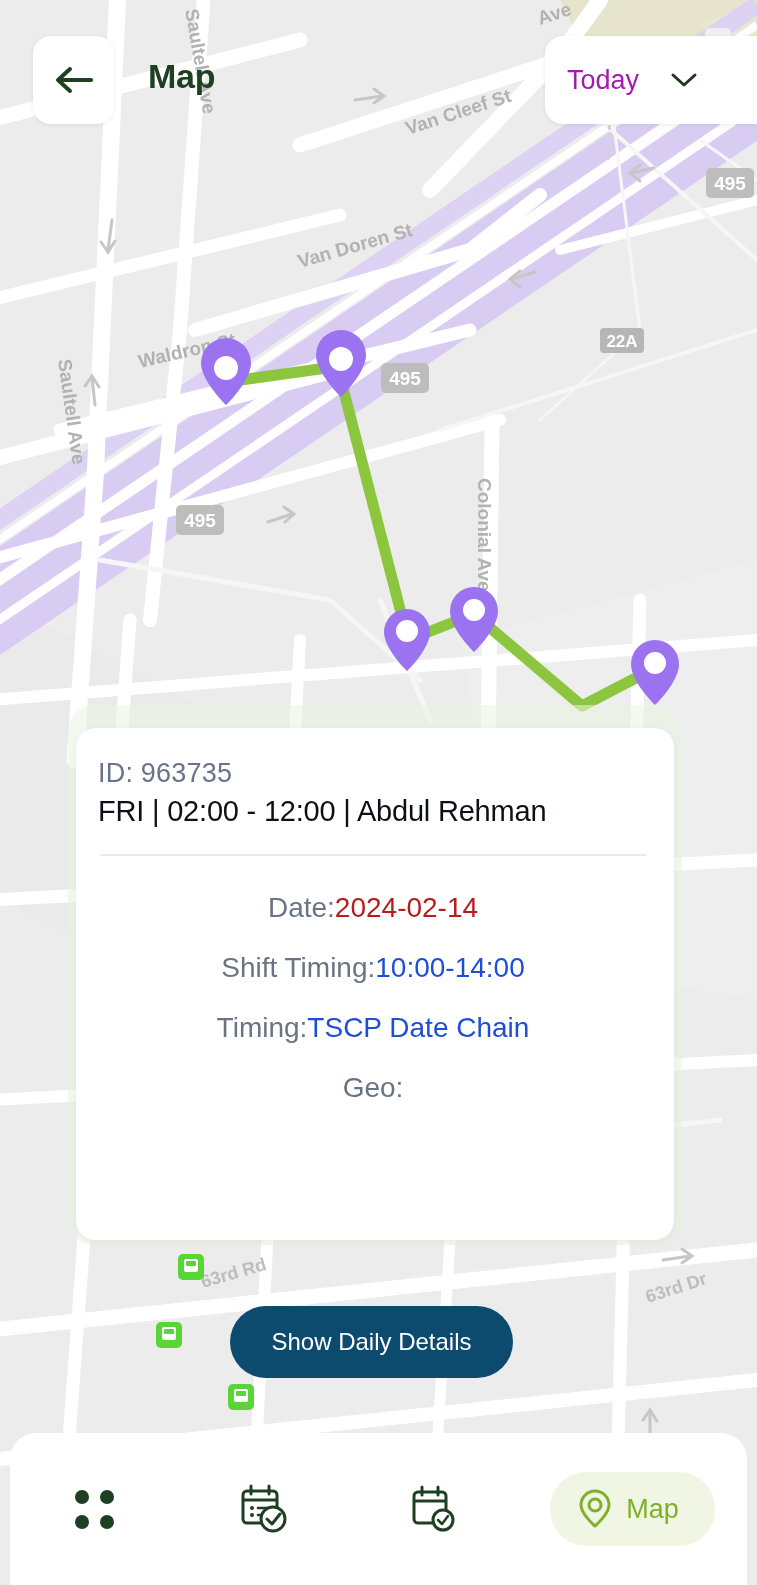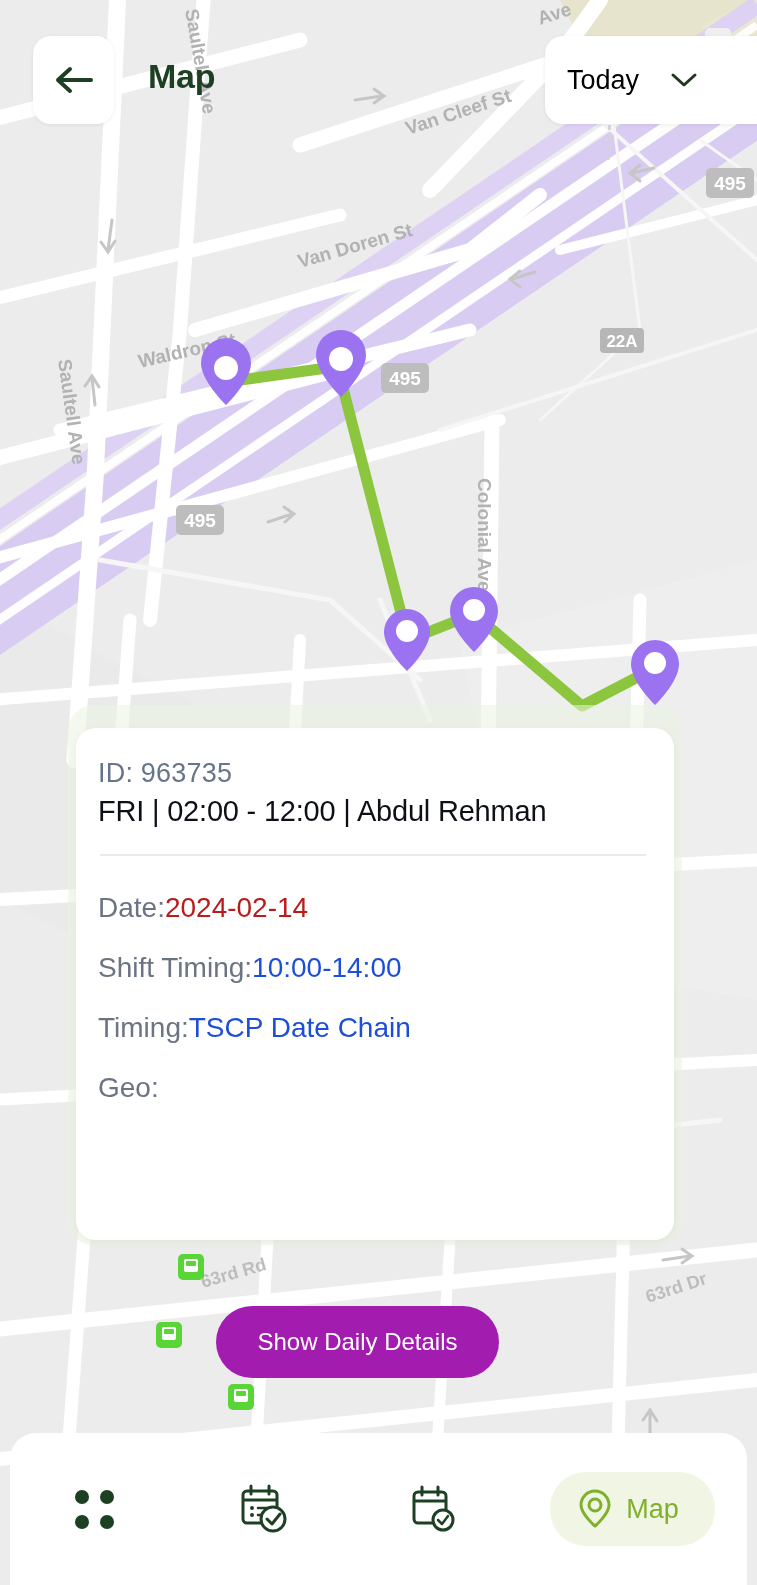--- a/index.html
+++ b/index.html
@@ -48,21 +48,21 @@
     position: absolute; left: 545px; top: 36px;
     width: 240px; height: 88px;
     background: #ffffff;
     border-radius: 18px;
     display: flex; align-items: center;
     padding-left: 22px;
     cursor: pointer;
     box-shadow: 0 1px 4px rgba(0,0,0,0.07);
   }
   .today-label {
-    font-size: 27px; color: #000000;
+    font-size: 27px; color: #a21caf;
   }
   .today-chev {
     position: absolute; left: 124px; top: 50%; transform: translateY(-50%);
   }
 
   
   .card-outer {
     position: absolute;
     left: 68px; top: 705px;
     width: 614px; height: 540px;
@@ -88,39 +88,39 @@
     font-size: 29px; color: #0d1117; font-weight: 500;
     letter-spacing: -0.2px;
     white-space: nowrap;
   }
   .card-divider {
     margin: 26px 2px 0 2px;
     height: 2px; background: #e8eaee;
   }
   .rows { margin-top: 22px; }
   .row {
-    display: flex; align-items: baseline; justify-content: flex-start;
+    display: flex; align-items: baseline; justify-content: center;
     padding: 14px 0 14px 0;
   }
   .row-label {
     font-size: 28px; color: #6a7483;
     white-space: nowrap;
   }
   .row-value {
     font-size: 28px; color: #1d4ed8; text-align: right;
     white-space: nowrap;
   }
   .row-value.accent { color: #b91c1c; }
 
   
   .daily-btn {
     position: absolute;
-    left: 216px; top: 1306px;
+    left: 230px; top: 1306px;
     width: 283px; height: 72px;
-    background: #a21caf;
+    background: #0c4a6e;
     border-radius: 36px;
     display: flex; align-items: center; justify-content: center;
     color: #ffffff; font-size: 24px;
     cursor: pointer;
     z-index: 32;
     border: none;
     font-family: "Liberation Sans", sans-serif;
   }
 
   

